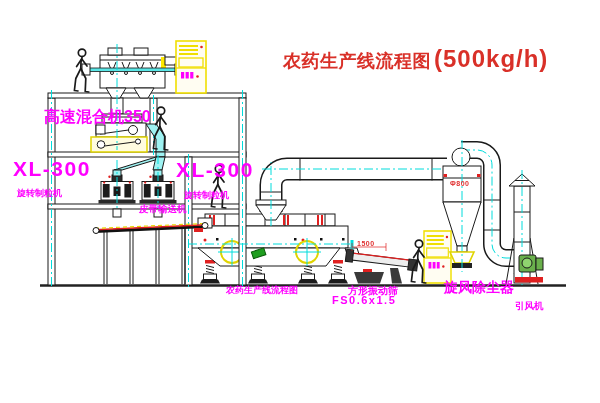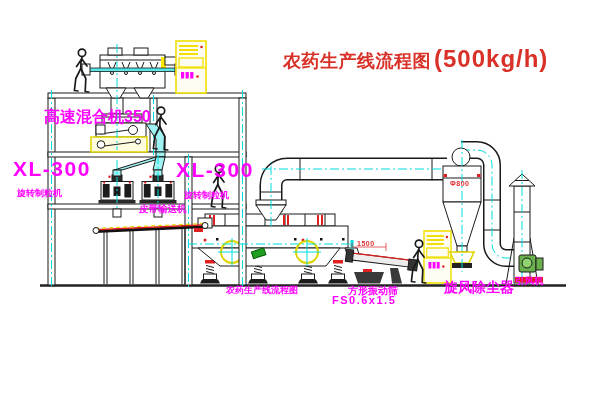--- a/index.html
+++ b/index.html
@@ -263,17 +263,17 @@
 <div class="lbl cjk" style="left:44px;top:109px;font-size:16px">高速混合机350</div>
 <div class="lbl model" style="left:13px;top:158px;font-size:21px">XL-300</div>
 <div class="lbl cjk" style="left:17px;top:189px;font-size:9px">旋转制粒机</div>
 <div class="lbl model" style="left:176px;top:159px;font-size:21px">XL-300</div>
 <div class="lbl cjk" style="left:184px;top:191px;font-size:9px">旋转制粒机</div>
 <div class="lbl cjk" style="left:139px;top:204px;font-size:9.5px">皮带输送机</div>
 <div class="lbl cjk" style="left:226px;top:286px;font-size:9px">农药生产线流程图</div>
 <div class="lbl cjk" style="left:348px;top:286px;font-size:10px">方形振动筛</div>
 <div class="lbl model" style="left:332px;top:295px;font-size:11px">FS0.6x1.5</div>
 <div class="lbl cjk" style="left:444px;top:280px;font-size:14px">旋风除尘器</div>
-<div class="lbl cjk" style="left:515px;top:276px;font-size:9.5px">引风机</div>
+<div class="lbl cjk" style="left:515px;top:301px;font-size:9.5px">引风机</div>
 <div class="lbl red" style="left:357px;top:240px;font-size:7px">1500</div>
 <div class="lbl red" style="left:450px;top:180px;font-size:7px">Φ800</div>
 
 </div>
 
 </body></html>

